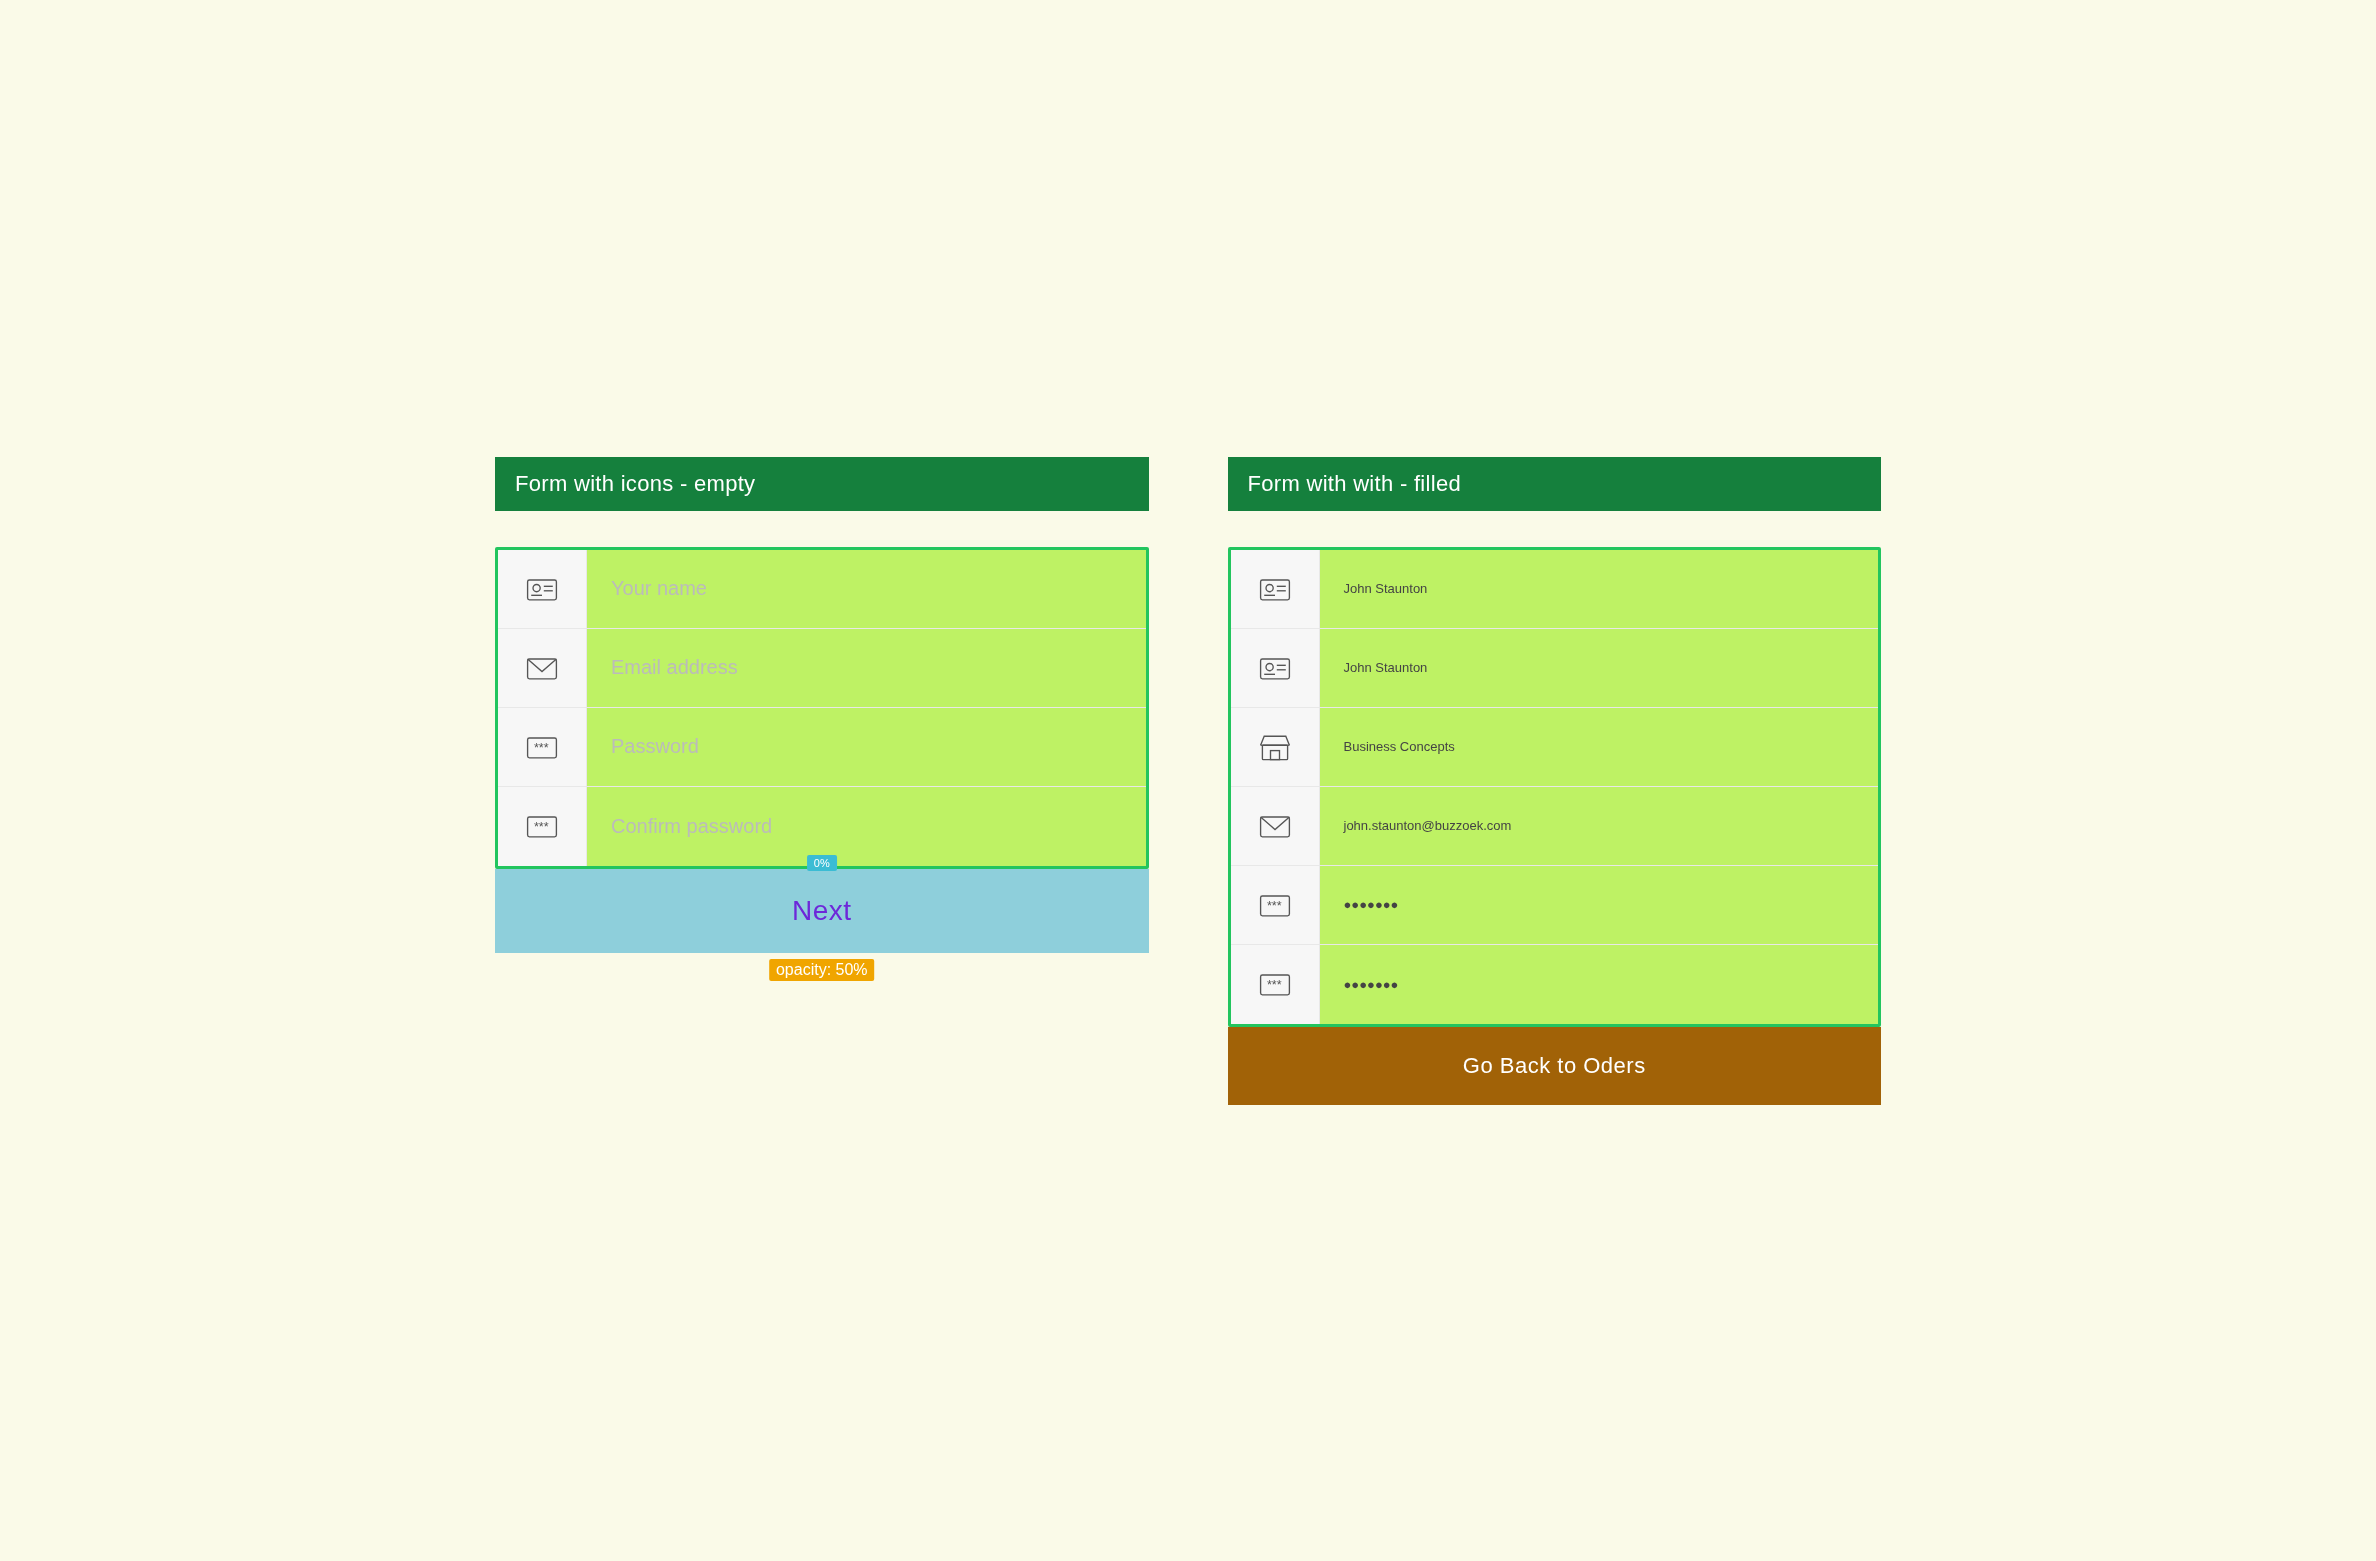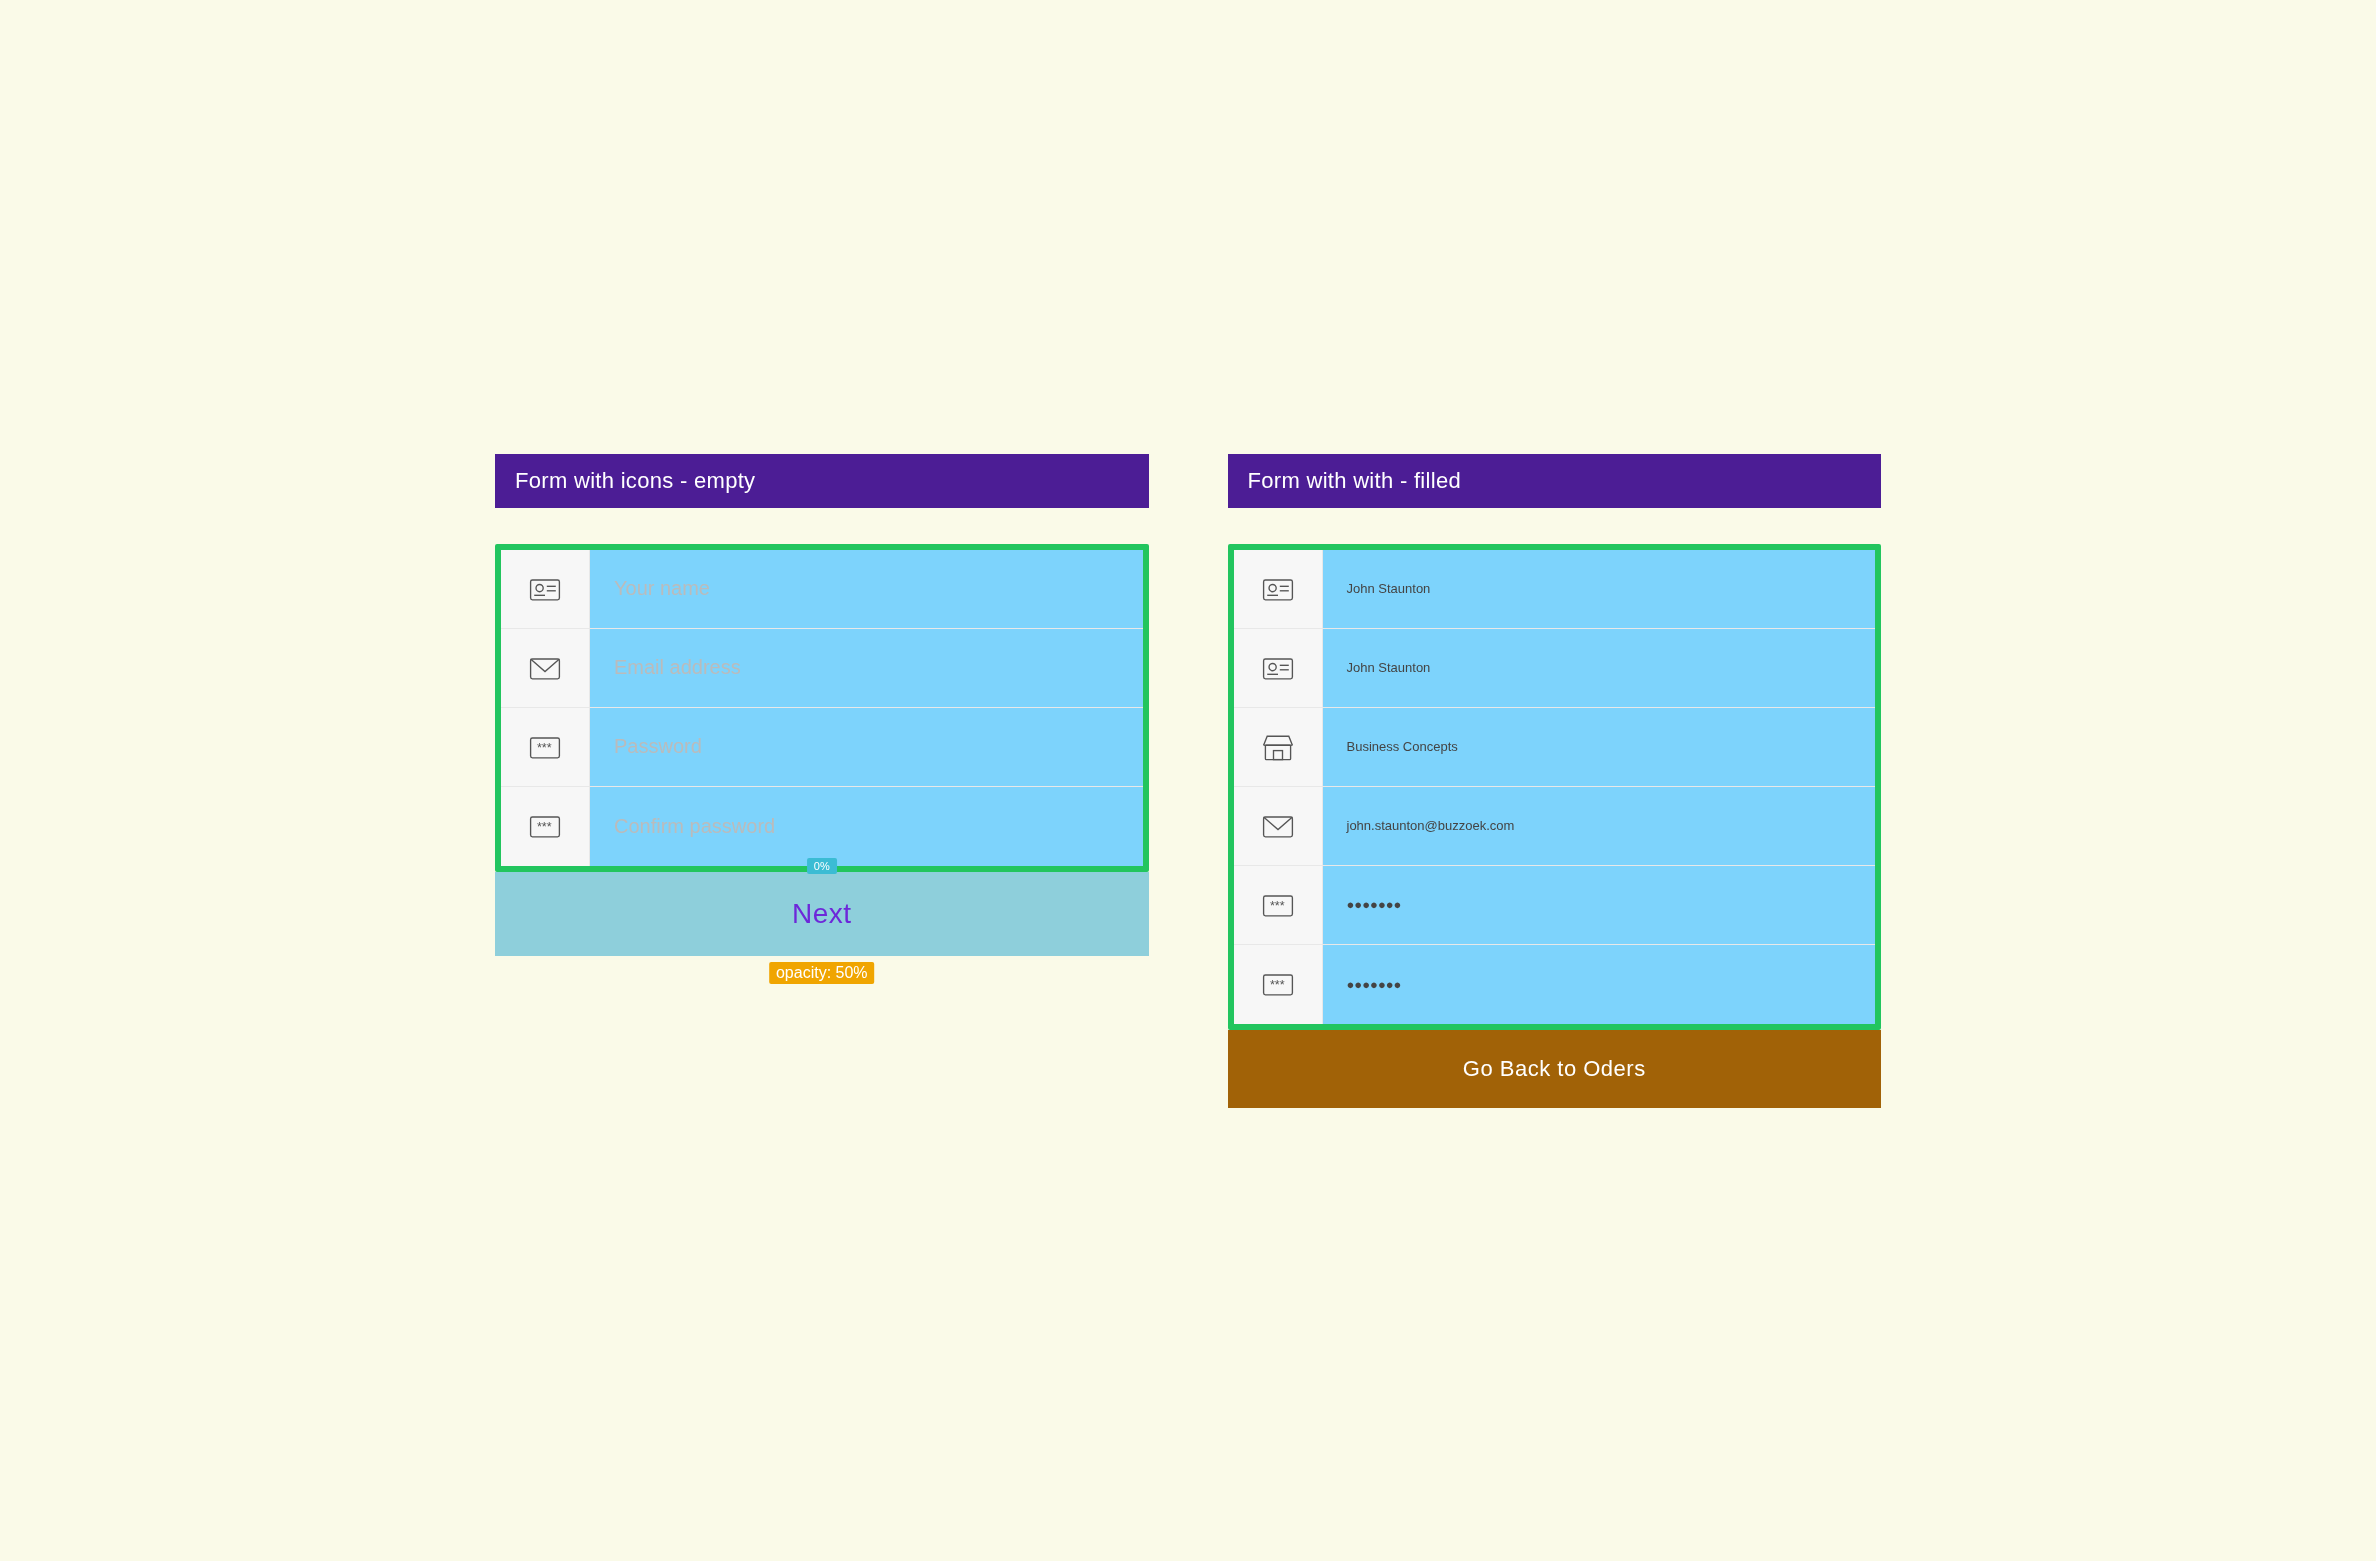--- a/index.html
+++ b/index.html
@@ -20,32 +20,32 @@
       align-items: flex-start;
       width: 100%;
       max-width: 1386px;
     }
 
     .form-section {
       flex: 1;
     }
 
     .section-header {
-      background-color: #4c1d95;
+      background-color: #15803d;
       color: #fff;
       font-size: 22px;
       font-weight: 500;
       padding: 14px 20px;
       margin-bottom: 36px;
       letter-spacing: 0.3px;
     }
 
     .form-card {
-      background: #7dd3fc;
-      border: 6px solid #22c55e;
+      background: #bef264;
+      border: 3px solid #22c55e;
       border-radius: 2px;
       overflow: hidden;
     }
 
     .form-row {
       display: flex;
       align-items: center;
       border-bottom: 1px solid #e8e8e8;
       min-height: 79px;
     }

